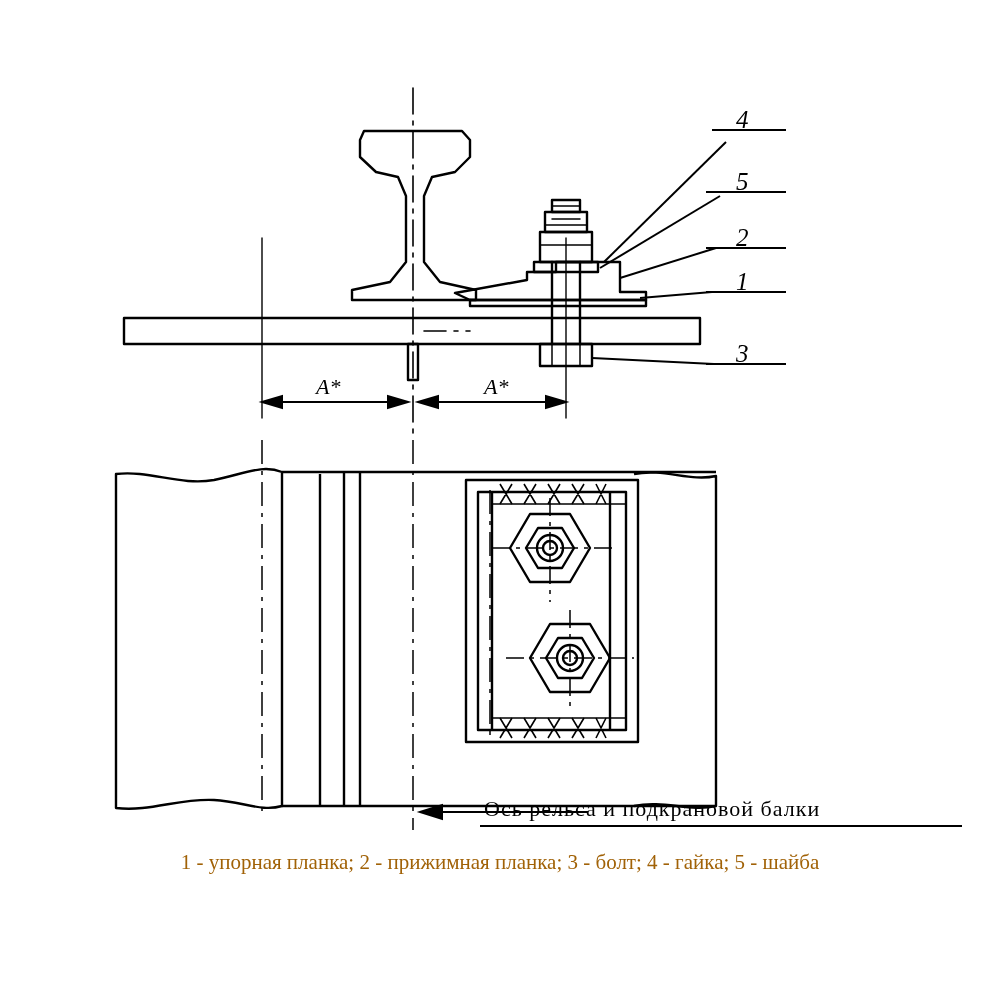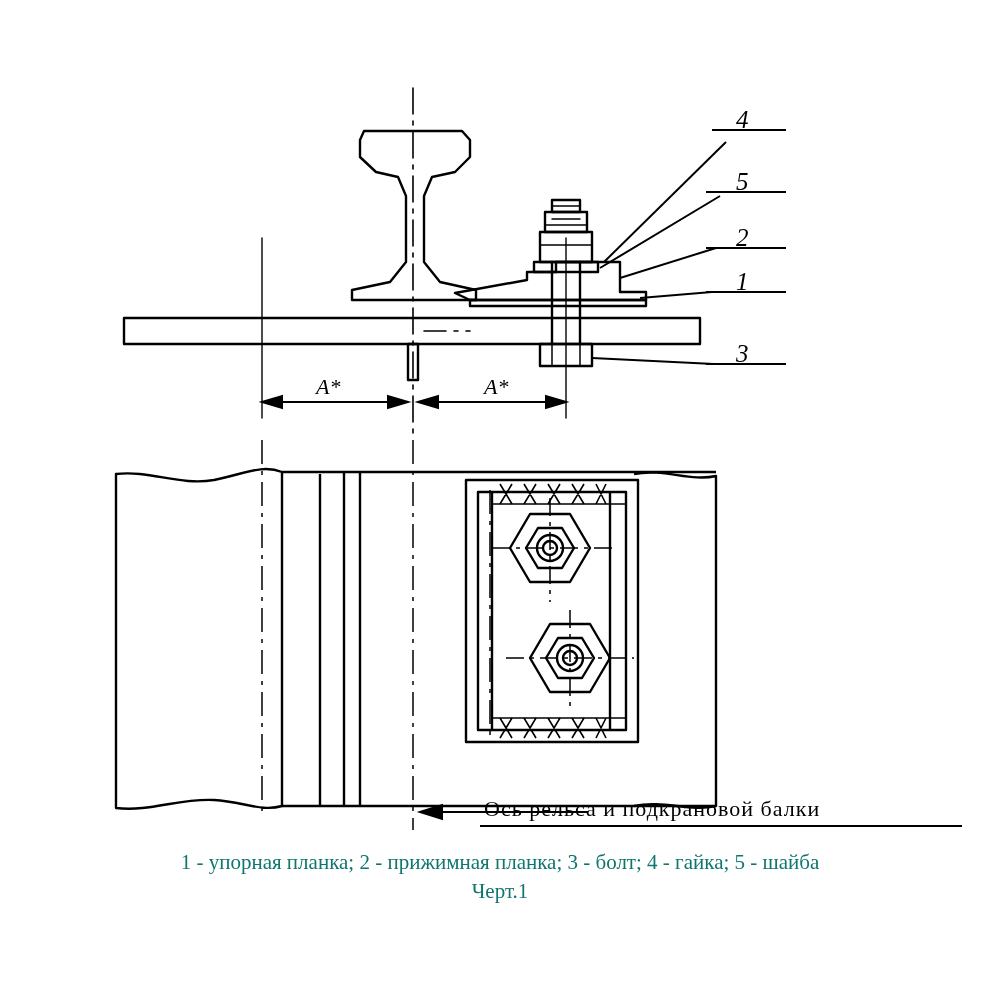--- a/index.html
+++ b/index.html
@@ -29,21 +29,21 @@
   }
   .caption-block {
     position: absolute;
     left: 0;
     top: 848px;
     width: 1000px;
     text-align: center;
     font-family: "Liberation Serif", serif;
     font-size: 21px;
     line-height: 29px;
-    color: #0f766e;
+    color: #a16207;
   }
   .caption-line {
     display: block;
   }
   .leader-label {
     font-family: "Liberation Serif", serif;
     font-style: italic;
     font-size: 25px;
   }
   .dim-label {
@@ -265,16 +265,15 @@
   <div style="position:absolute; left:736px; top:268px;" class="leader-label">1</div>
   <div style="position:absolute; left:736px; top:340px;" class="leader-label">3</div>
 
   <div style="position:absolute; left:316px; top:374px;" class="dim-label">A*</div>
   <div style="position:absolute; left:484px; top:374px;" class="dim-label">A*</div>
 
   <div style="position:absolute; left:484px; top:796px; letter-spacing:1px;" class="axis-note">Ось рельса и подкрановой балки</div>
 
   <div class="caption-block">
     <span class="caption-line">1 - упорная планка; 2 - прижимная планка; 3 - болт; 4 - гайка; 5 - шайба</span>
-    <span class="caption-line">Черт.1</span>
   </div>
 
 </div>
 
 </body></html>

